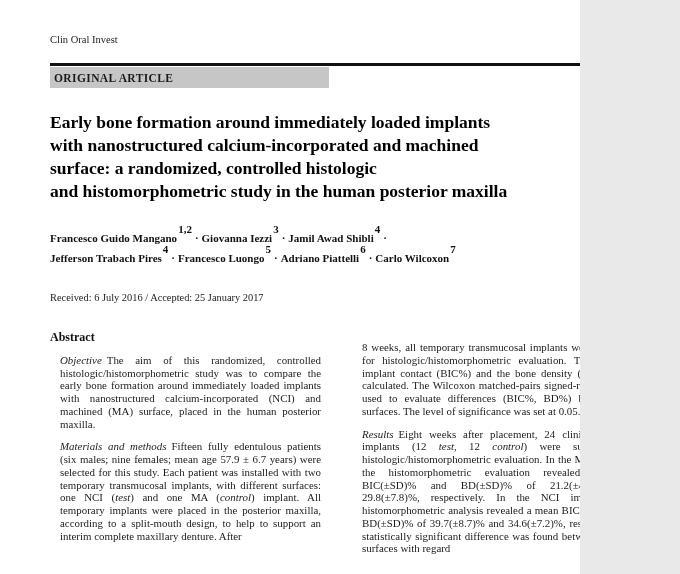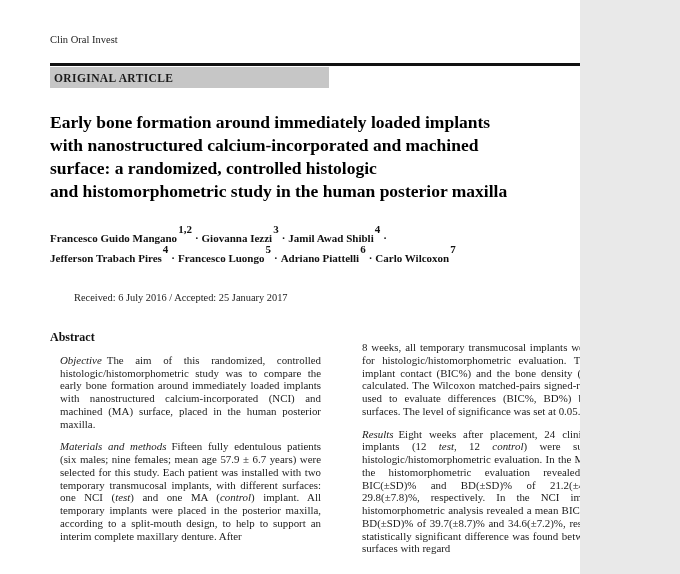--- a/index.html
+++ b/index.html
@@ -78,21 +78,20 @@
     margin-left: 1px;
     margin-top: 30px;
   }
   .authors .dot { margin: 0 3px; }
   .meta {
     position: absolute;
     top: 292px; left: 50px;
     font-size: 10.4px;
     line-height: 12.8px;
     color: #1c1c1c;
-    margin-left: 24px;
   }
   .columns {
     position: absolute;
     top: 331px; left: 50px;
     width: 595px;
     display: flex;
     gap: 21px;
   }
   .colL { width: 281px; }
   .colR { width: 293px; }

